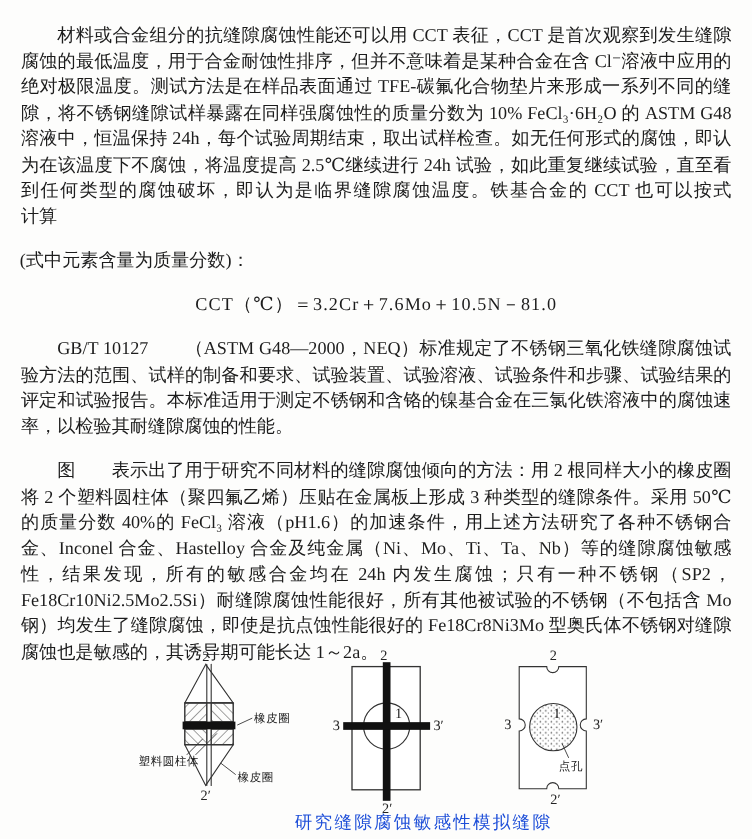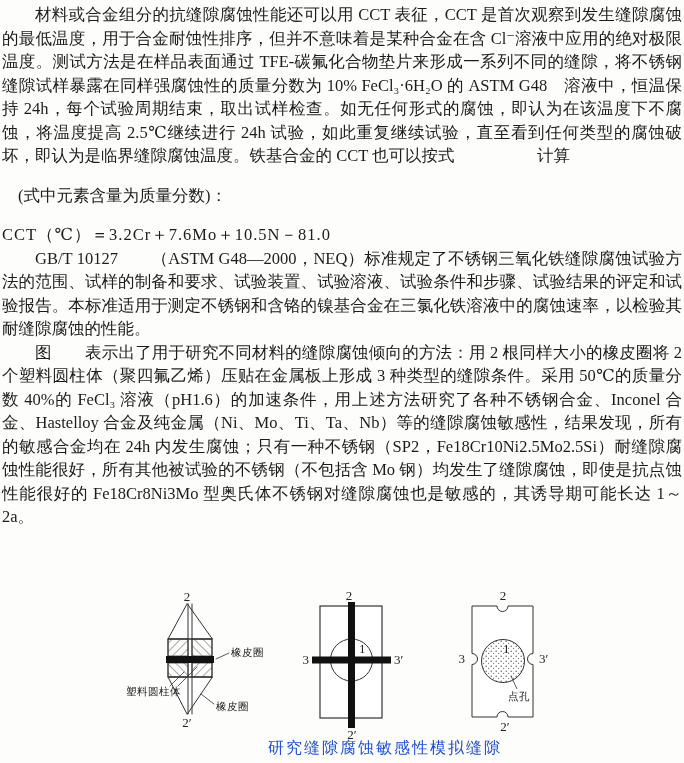--- a/index.html
+++ b/index.html
@@ -6,23 +6,23 @@
   body{
     width:684px;height:763px;position:relative;overflow:hidden;
     background:#fdfdfc;color:#1c1c1c;
     font-family:"Liberation Serif","DejaVu Serif",serif;
   }
   .textcol{
     position:absolute;left:2px;top:3px;width:680px;
     font-size:16.5px;line-height:23.5px;
     text-align:justify;
   }
-  .para{margin:0;text-indent:2em;}
+  .para{margin:17px;text-indent:2em;}
   .note-line{margin:16px;text-indent:0;}
-  .formula-line{margin:0;text-indent:0;letter-spacing:1px;}
+  .formula-line{margin:0;text-align:center;text-indent:0;letter-spacing:1px;}
   .figure-wrap{position:absolute;left:0;top:590px;width:684px;height:150px;}
   .caption{
     position:absolute;left:235px;top:738px;width:300px;
     text-align:center;font-size:16px;letter-spacing:2px;color:#1d4ed8;
   }
   svg text{fill:#222;font-family:"Liberation Serif","DejaVu Serif",serif;}
   .num-lbl{font-size:13px;}
   .cn-lbl{font-size:10.5px;letter-spacing:0.5px;}
 </style>
 </head>

